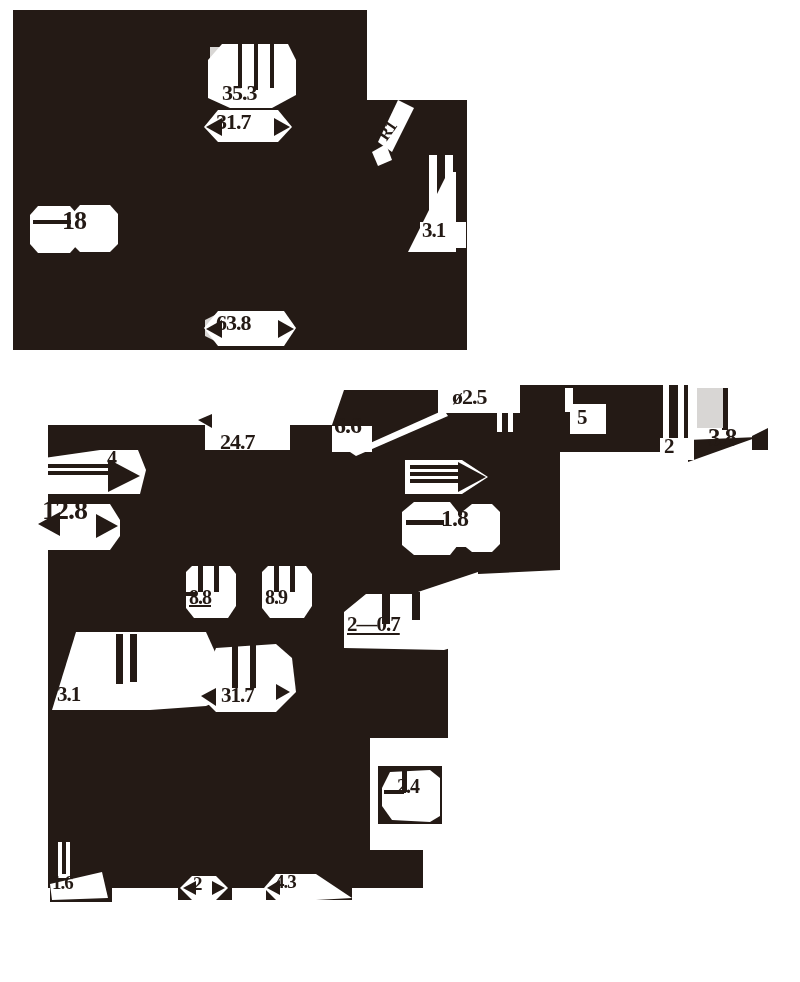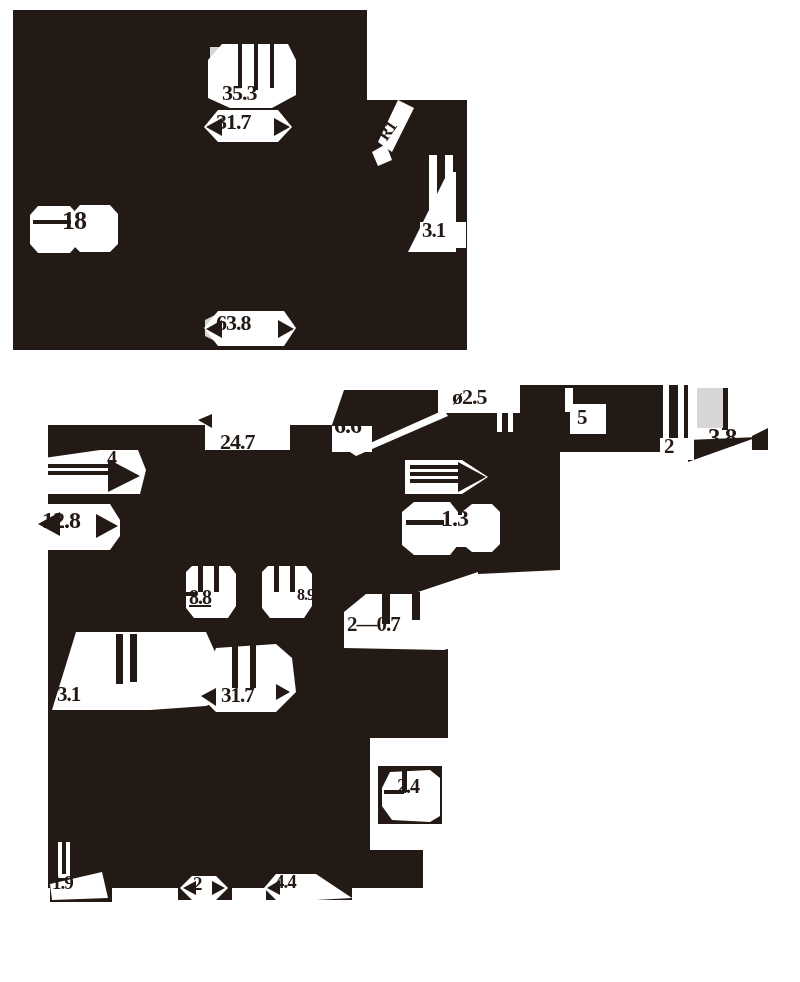--- a/index.html
+++ b/index.html
@@ -172,24 +172,24 @@
   <span class="dim" style="left:422px;top:220px;font-size:21px;">3.1</span>
   <span class="dim" style="left:216px;top:312px;font-size:22px;">63.8</span>
 
   <span class="dim" style="left:220px;top:431px;font-size:22px;">24.7</span>
   <span class="dim" style="left:334px;top:413px;font-size:24px;">6.6</span>
   <span class="dim" style="left:452px;top:386px;font-size:22px;">ø2.5</span>
   <span class="dim" style="left:577px;top:407px;font-size:21px;">5</span>
   <span class="dim" style="left:664px;top:436px;font-size:21px;">2</span>
   <span class="dim" style="left:708px;top:425px;font-size:25px;">3.8</span>
   <span class="dim" style="left:107px;top:448px;font-size:20px;">4</span>
-  <span class="dim" style="left:42px;top:508px;font-size:24px;text-align:center;">12.8</span>
-  <span class="dim" style="left:441px;top:506px;font-size:24px;">1.3</span>
+  <span class="dim" style="left:42px;top:496px;font-size:28px;text-align:center;">12.8</span>
+  <span class="dim" style="left:441px;top:506px;font-size:24px;">1.8</span>
   <span class="dim" style="left:189px;top:587px;font-size:20px;text-decoration:underline;">8.8</span>
-  <span class="dim" style="left:265px;top:587px;font-size:16px;margin-left:32px;">8.9</span>
-  <span class="dim" style="left:347px;top:614px;font-size:21px;">2—0.7</span>
+  <span class="dim" style="left:265px;top:587px;font-size:20px;">8.9</span>
+  <span class="dim" style="left:347px;top:614px;font-size:21px;text-decoration:underline;">2—0.7</span>
   <span class="dim" style="left:57px;top:684px;font-size:21px;">3.1</span>
   <span class="dim" style="left:221px;top:685px;font-size:21px;">31.7</span>
   <span class="dim" style="left:397px;top:776px;font-size:20px;">2.4</span>
-  <span class="dim" style="left:52px;top:873px;font-size:19px;">1.9</span>
+  <span class="dim" style="left:52px;top:873px;font-size:19px;">1.6</span>
   <span class="dim" style="left:193px;top:874px;font-size:19px;">2</span>
-  <span class="dim" style="left:275px;top:872px;font-size:19px;">4.4</span>
+  <span class="dim" style="left:275px;top:872px;font-size:19px;">4.3</span>
 </div>
 
 </body></html>

